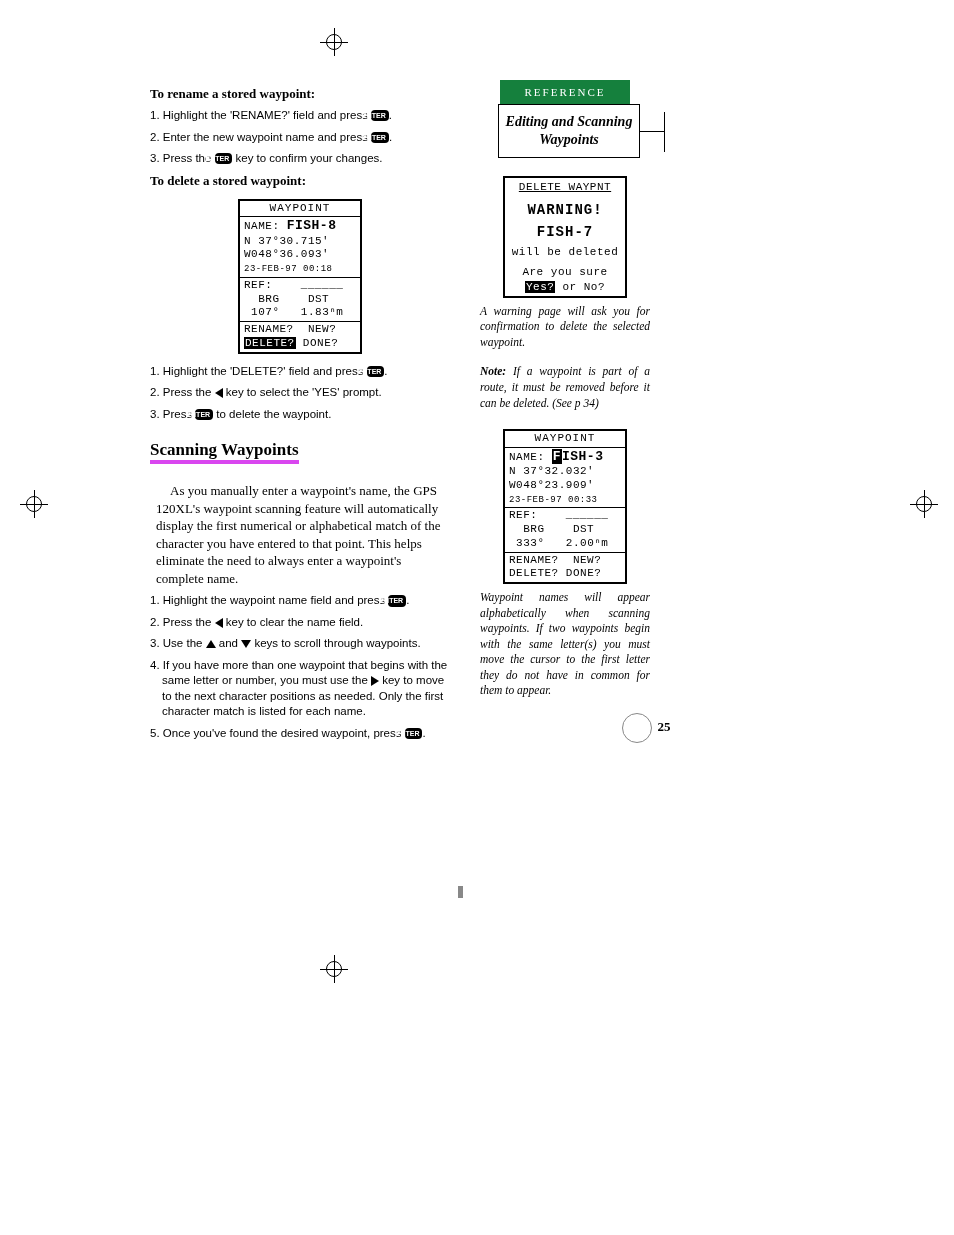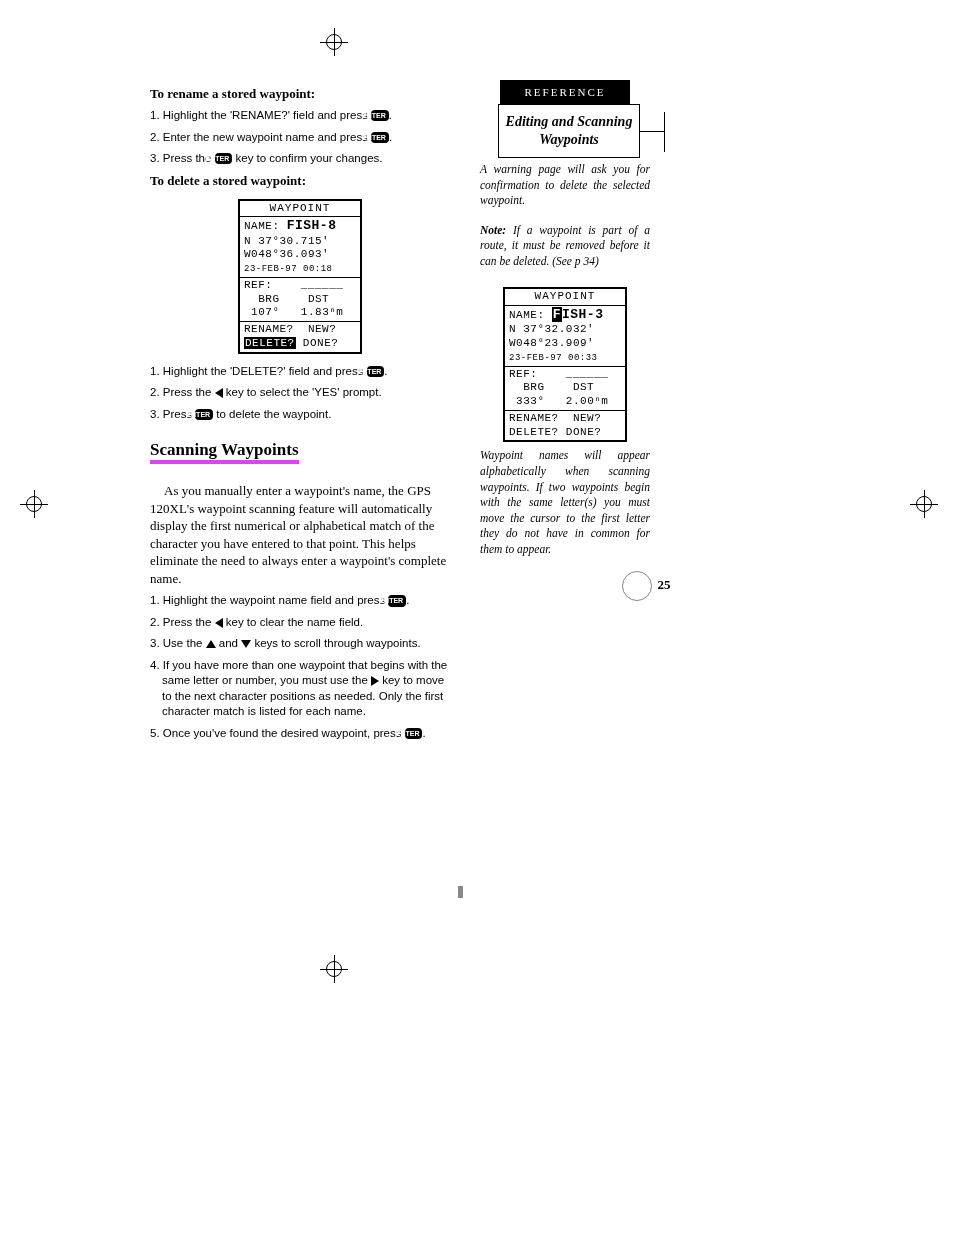--- a/index.html
+++ b/index.html
@@ -98,21 +98,21 @@
     border-bottom: 8px solid #000;
   }
   .arrow-down {
     border-left: 5px solid transparent;
     border-right: 5px solid transparent;
     border-top: 8px solid #000;
   }
   .body-text {
     font-size: 13px;
     line-height: 1.35;
-    margin: 4px 0;
+    margin: 4px 6px;
     text-indent: 14px;
   }
   .screen-box {
     border: 2px solid #000;
     width: 120px;
     margin: 10px auto;
     font-family: 'Courier New', monospace;
     font-size: 11px;
     line-height: 1.25;
     padding: 0;
@@ -131,21 +131,21 @@
   .pixel {
     font-family: 'Courier New', monospace;
     letter-spacing: 0.5px;
   }
   .inv {
     background: #000;
     color: #fff;
     padding: 0 1px;
   }
   .ref-tag {
-    background: #000000;
+    background: #15803d;
     color: #fff;
     width: 130px;
     text-align: center;
     font-size: 11px;
     letter-spacing: 2px;
     padding: 6px 0;
     font-family: Georgia, serif;
     margin-left: 20px;
   }
   .topic-box {
@@ -330,20 +330,30 @@
 
     </div>
 
     <div class="right-col">
       <div class="ref-tag">REFERENCE</div>
       <div class="topic-box">
         <span>Editing and Scanning Waypoints</span>
         <div class="topic-tab"></div>
       </div>
 
+      <div class="warn-screen pixel">
+        <div class="header">DELETE WAYPNT</div>
+        <div class="big">WARNING!</div>
+        <div class="big">FISH-7</div>
+        <div>will be deleted</div>
+        <div style="margin-top:6px">Are you sure</div>
+        <div style="padding-bottom:2px">
+          <span class="inv">Yes?</span><span> or </span><span>No?</span>
+        </div>
+      </div>
 
       <div class="caption">A warning page will ask you for confirmation to delete the selected waypoint.</div>
       <div class="caption">
         <span class="bold">Note:</span><span> If a waypoint is part of a route, it must be removed before it can be deleted. (See p 34)</span>
       </div>
 
       <div class="screen-box pixel" style="margin:18px auto 6px auto">
         <div class="title-row">WAYPOINT</div>
         <div class="sec">
           <span>NAME:</span> <span class="inv" style="font-size:13px;font-weight:bold">F</span><span style="font-size:13px;font-weight:bold">ISH-3</span><br>

